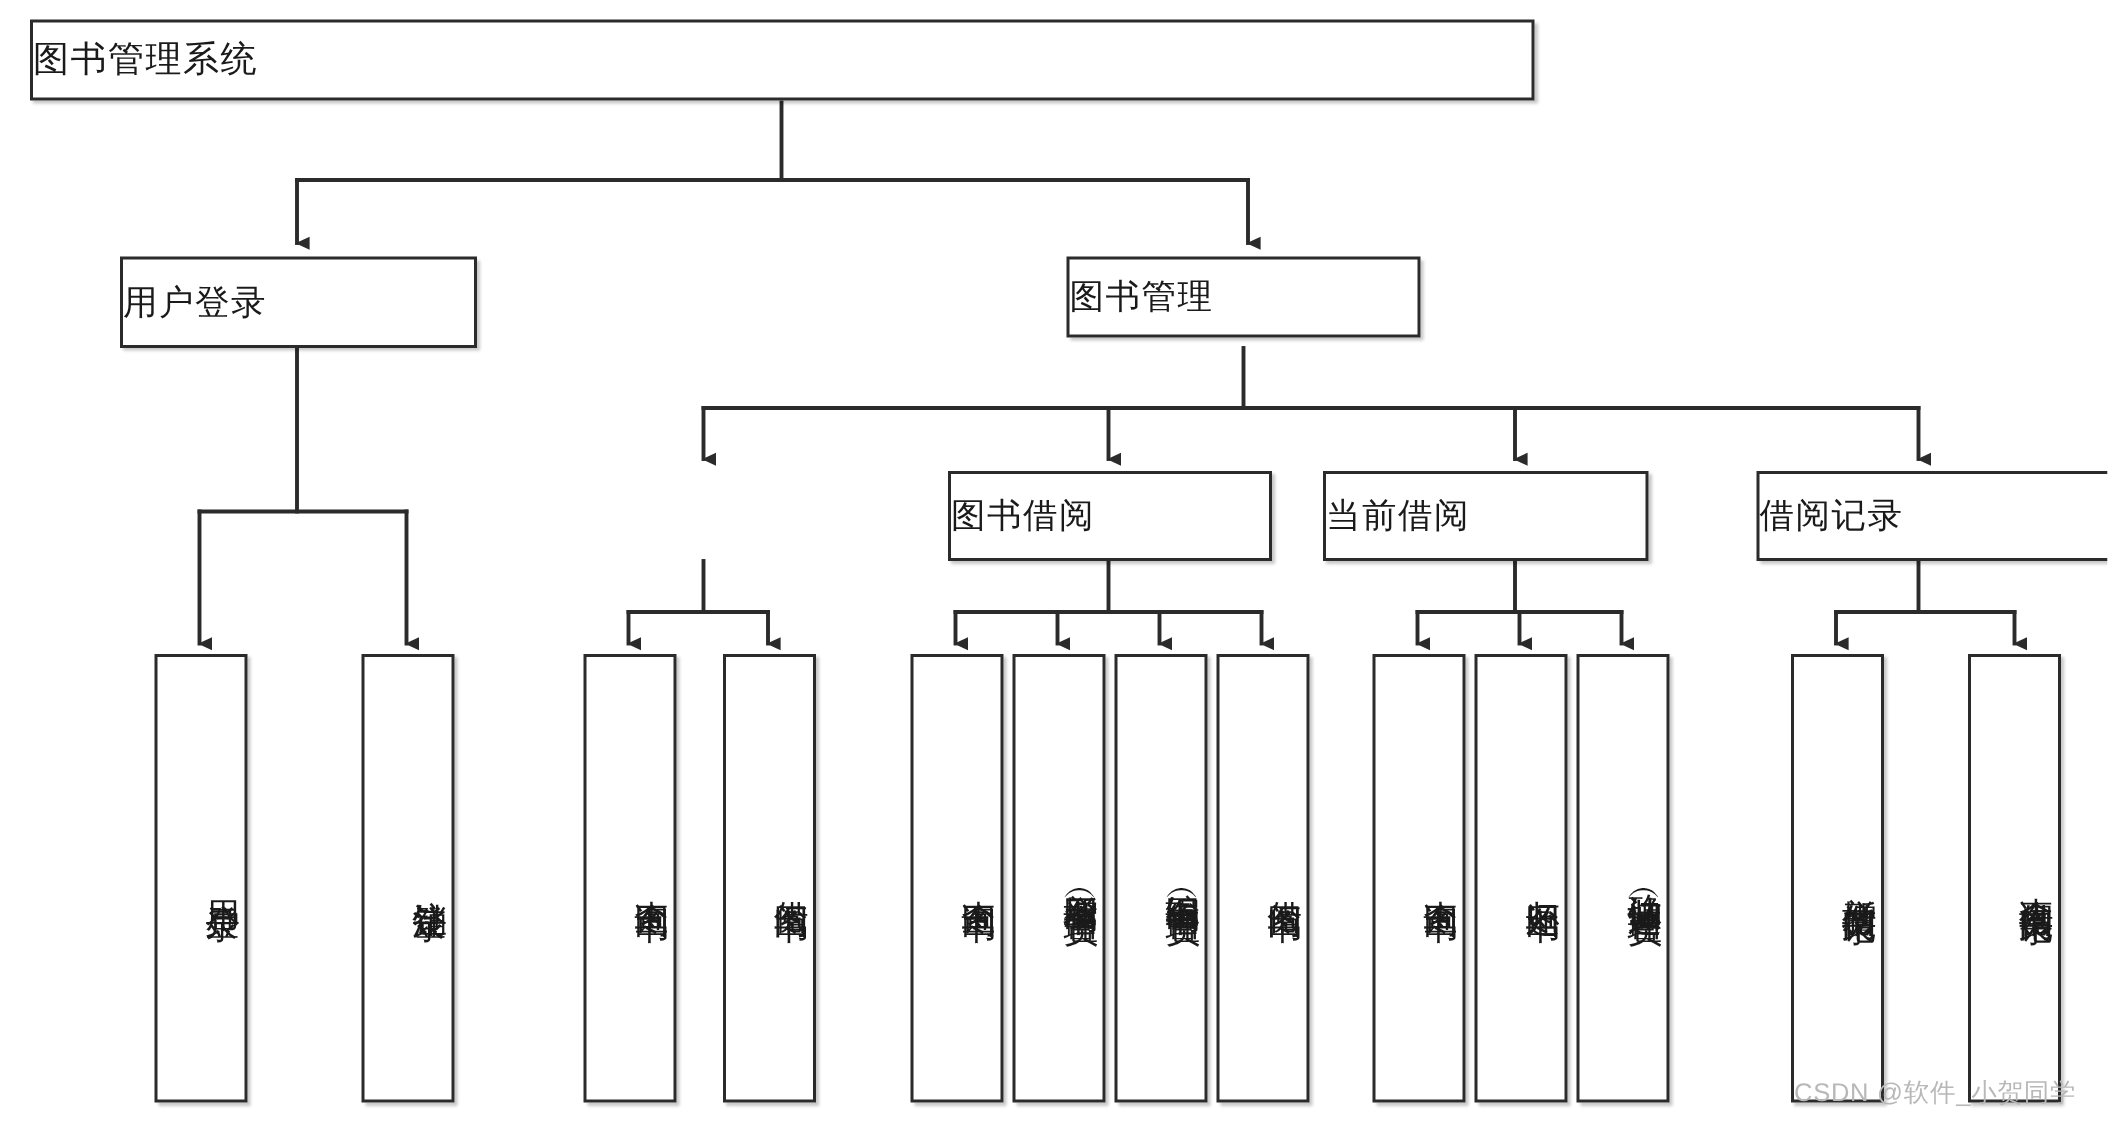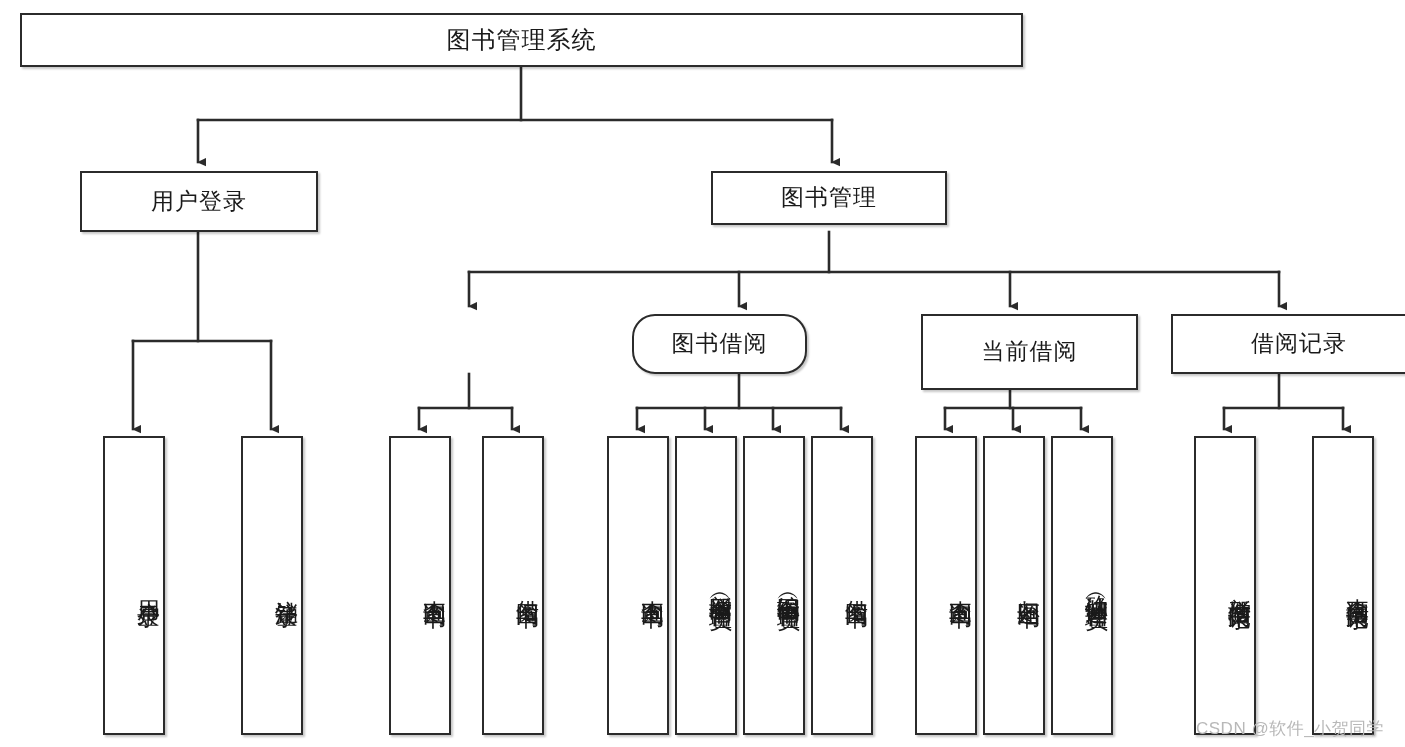--- a/index.html
+++ b/index.html
@@ -26,21 +26,20 @@
     pointer-events: none;
   }
   .node {
     position: absolute;
     box-sizing: border-box;
     background: #ffffff;
     border: 2px solid #2b2b2b;
     box-shadow: 2px 2px 2px rgba(0,0,0,0.22);
     display: flex;
     align-items: center;
-    justify-content: center;
     color: #1a1a1a;
   }
   .node.horizontal {
     font-size: 23px;
     line-height: 1.2;
     letter-spacing: 1px;
   }
   .node.horizontal.root {
     font-size: 24px;
   }
@@ -140,25 +139,25 @@
 
   <div class="node horizontal" style="left:80px; top:171px; width:238px; height:61px;">
     <span class="node-label">用户登录</span>
   </div>
 
   <div class="node horizontal" style="left:711px; top:171px; width:236px; height:54px;">
     <span class="node-label">图书管理</span>
   </div>
 
 
-  <div class="node horizontal" style="left:632px; top:314px; width:175px; height:60px;border-radius:23px;">
+  <div class="node horizontal" style="left:632px; top:314px; width:216px; height:60px;">
     <span class="node-label">图书借阅</span>
   </div>
 
-  <div class="node horizontal" style="left:921px; top:314px; width:217px; height:76px;">
+  <div class="node horizontal" style="left:882px; top:314px; width:217px; height:60px;">
     <span class="node-label">当前借阅</span>
   </div>
 
   <div class="node horizontal" style="left:1171px; top:314px; width:256px; height:60px;">
     <span class="node-label">借阅记录</span>
   </div>
 
   <div class="node vertical" style="left:103px; top:436px; width:62px; height:299px;">
     <span class="node-label">用户登录</span>
   </div>

